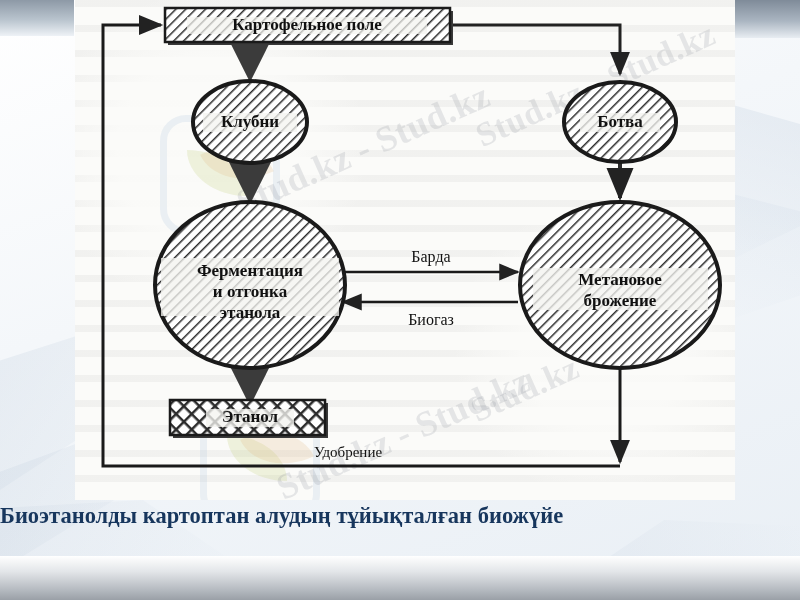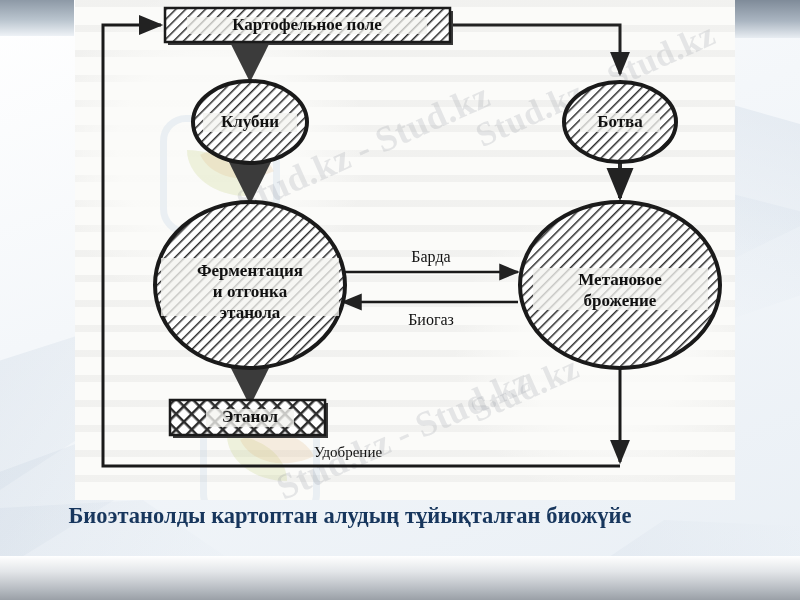--- a/index.html
+++ b/index.html
@@ -158,21 +158,20 @@
     font-weight: normal;
     fill: #111111;
     text-anchor: middle;
   }
 
   
   .caption {
     position: absolute;
     left: 0; top: 500px;
     width: 700px;
-    text-align: center;
     font-family: "Liberation Serif", serif;
     font-weight: bold;
     font-size: 22.5px;
     line-height: 31px;
     color: #17365d;
     letter-spacing: 0px;
   }
 </style>
 </head>
 <body>

